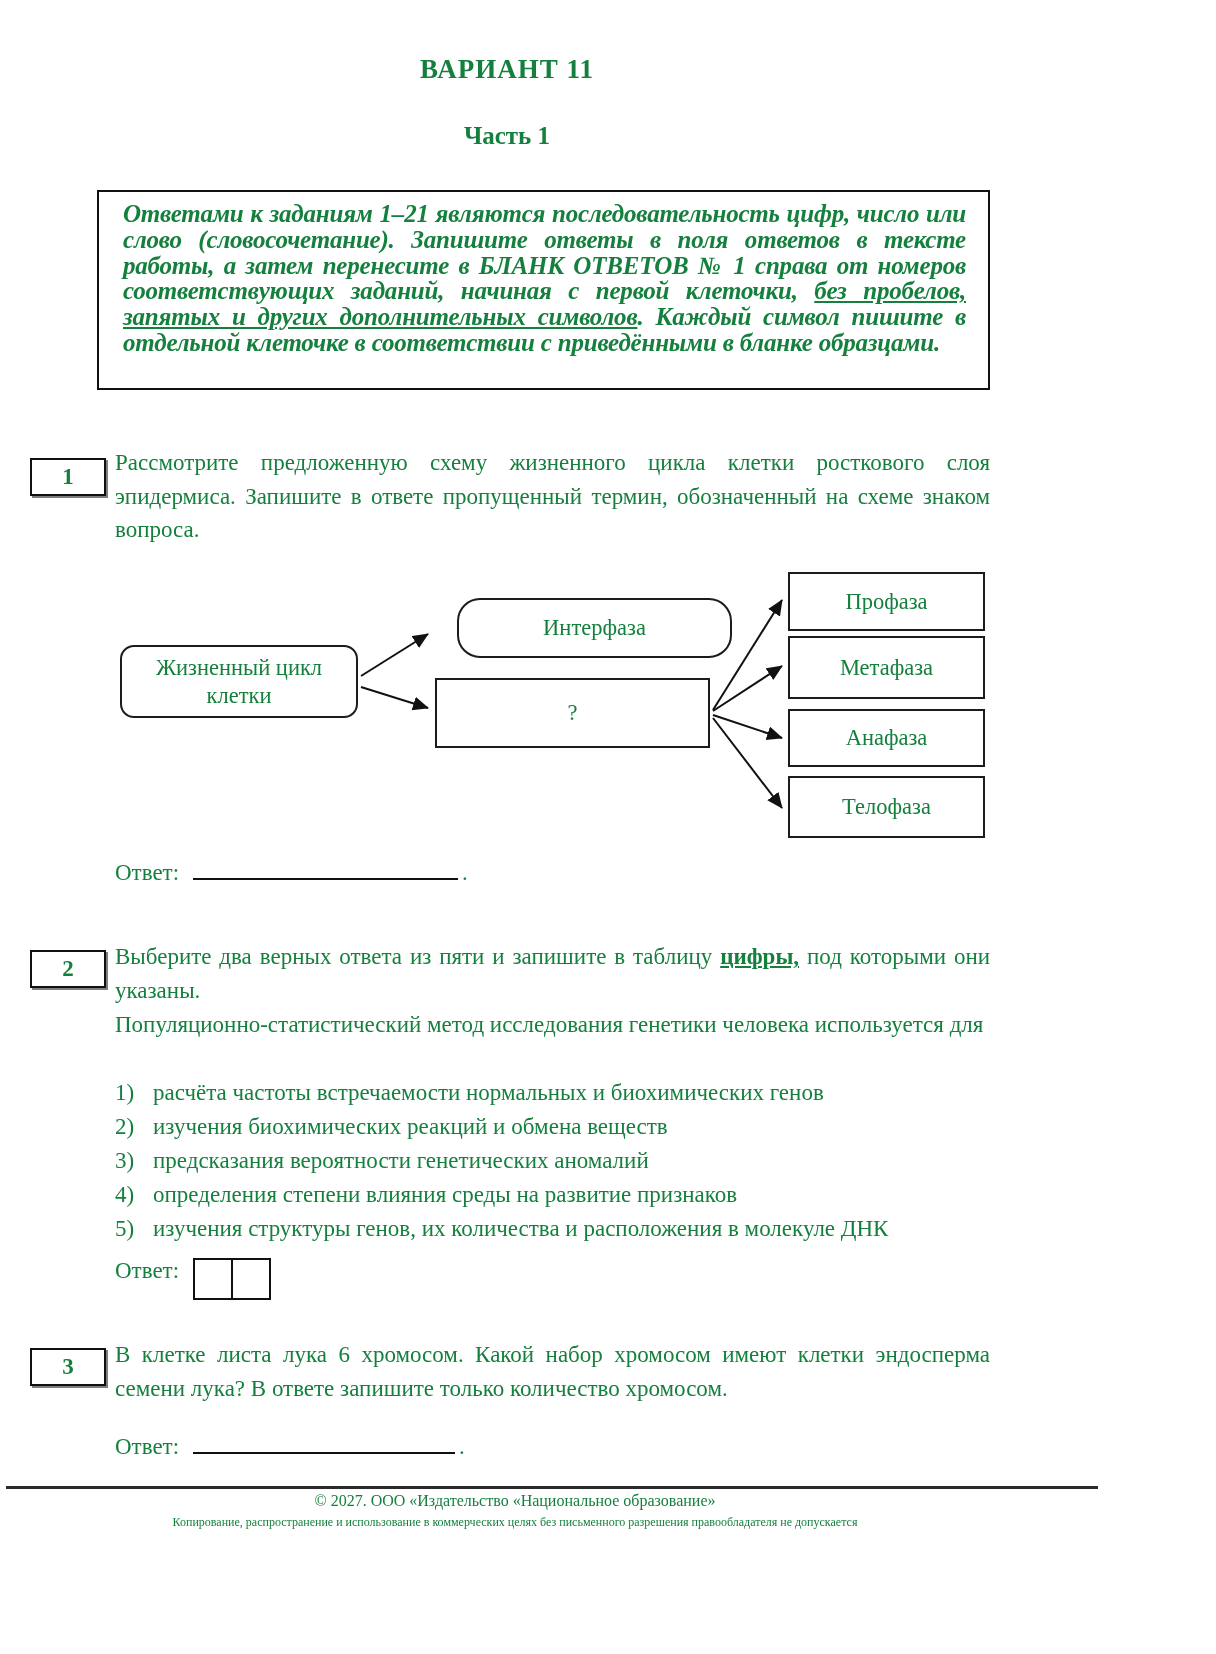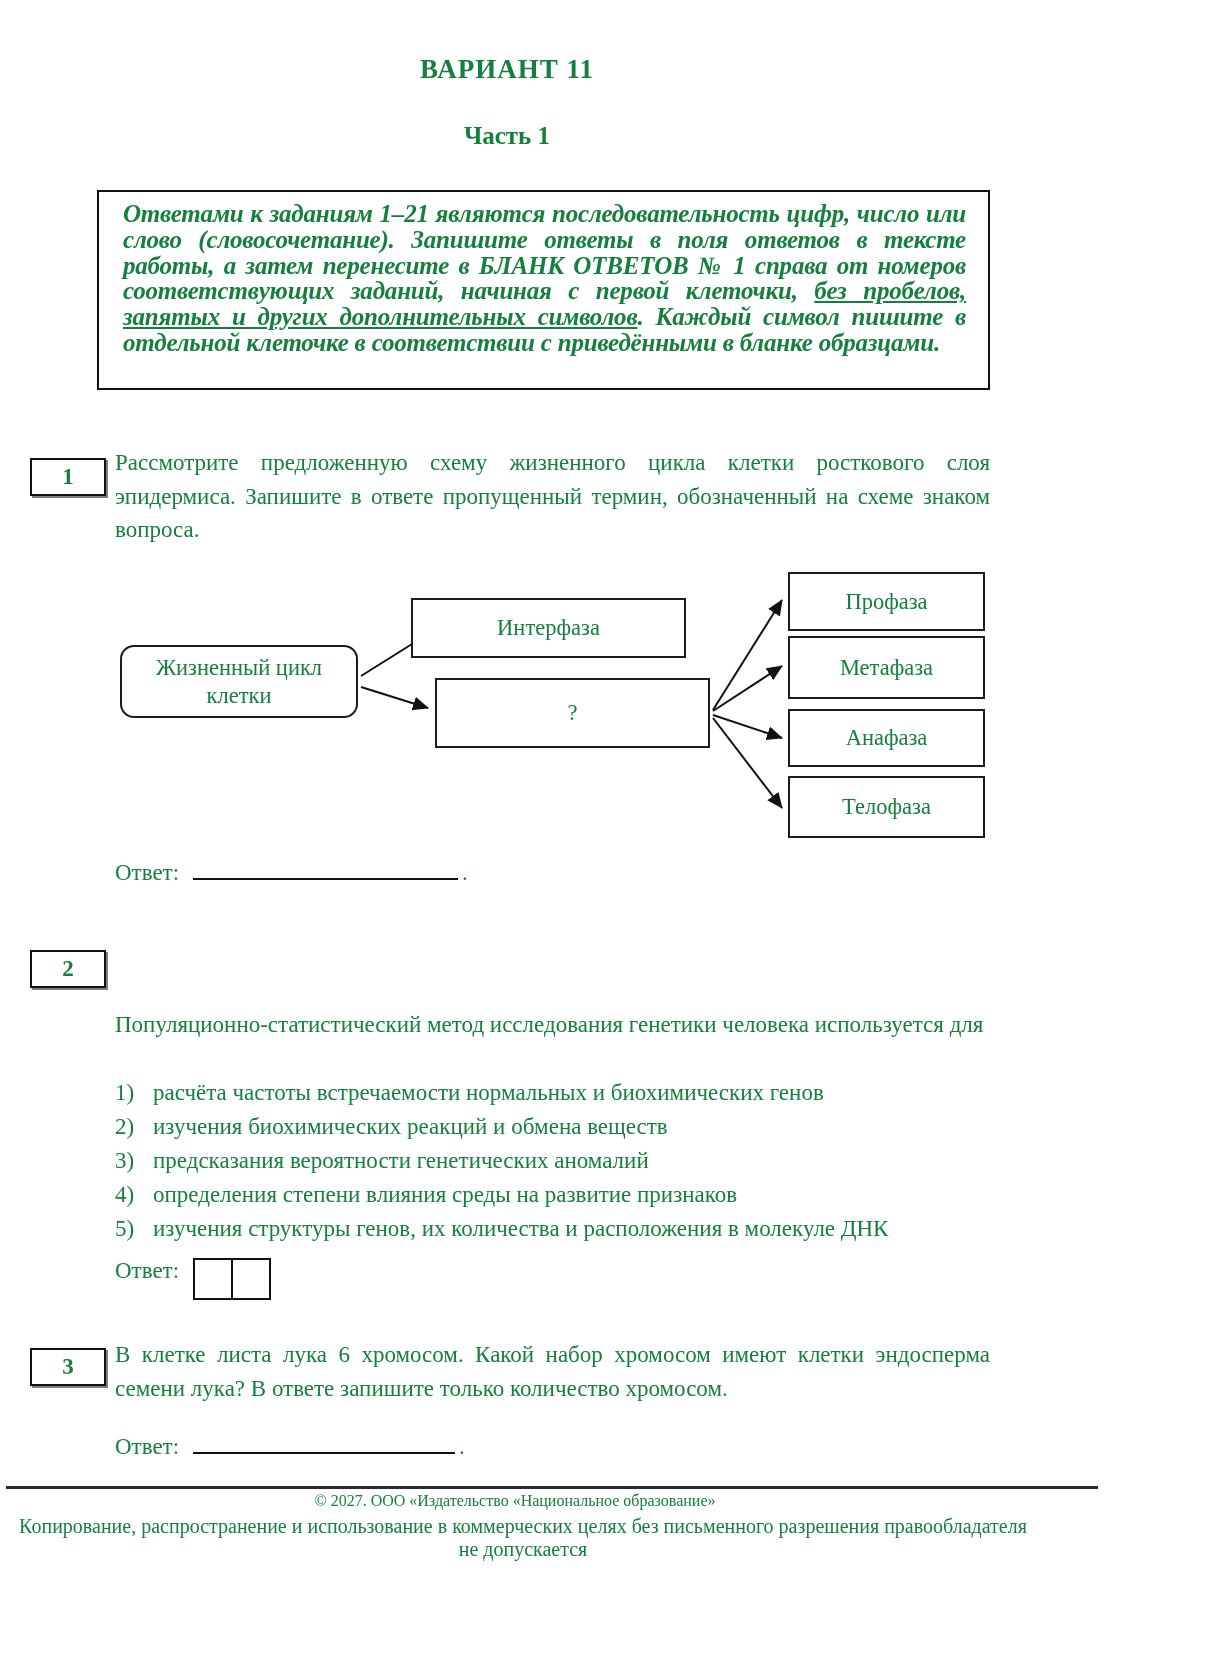--- a/index.html
+++ b/index.html
@@ -40,21 +40,21 @@
   .b{font-weight:bold;}
 
   
   .diagram{position:absolute;left:0;top:560px;width:1016px;height:300px;}
   .dbox{
     position:absolute;box-sizing:border-box;border:2px solid #1c1c1c;
     display:flex;align-items:center;justify-content:center;text-align:center;
     font-size:22.5px;line-height:28px;background:#fff;
   }
   .dbox-root   {left:120px;top:85px;width:238px;height:73px;border-radius:14px;}
-  .dbox-inter  {left:411px;top:38px;width:275px;height:60px;}
+  .dbox-inter  {left:457px;top:38px;width:275px;height:60px;border-radius:23px;}
   .dbox-q      {left:435px;top:118px;width:275px;height:70px;}
   .dbox-pro    {left:788px;top:12px;width:197px;height:59px;}
   .dbox-meta   {left:788px;top:76px;width:197px;height:63px;}
   .dbox-ana    {left:788px;top:149px;width:197px;height:58px;}
   .dbox-telo   {left:788px;top:216px;width:197px;height:62px;}
   .arrows{position:absolute;left:0;top:0;width:1016px;height:300px;}
 
   
   .ansline{position:absolute;left:115px;font-size:23px;white-space:nowrap;}
   .ansline .blank{
@@ -70,21 +70,21 @@
 
   
   .options{position:absolute;left:115px;width:880px;font-size:23px;line-height:34px;}
   .opt{display:flex;}
   .opt .mark{flex:0 0 38px;}
   .opt .otext{flex:1;}
 
   
   .foot-rule{position:absolute;left:6px;top:1486px;width:1092px;border-top:3px solid #2b2b2b;}
   .foot1{position:absolute;top:1492px;left:0;width:1030px;text-align:center;font-size:16px;}
-  .foot2{position:absolute;top:1515px;left:8px;width:1030px;text-align:center;font-size:20px;}
+  .foot2{position:absolute;top:1515px;left:0;width:1030px;text-align:center;font-size:12px;}
 </style>
 </head>
 <body>
 
 <div class="sheet">
 
   <div class="center-band title1">ВАРИАНТ 11</div>
   <div class="center-band title2">Часть 1</div>
 
   <div class="instr-box">
@@ -115,20 +115,21 @@
     <div class="dbox dbox-meta">Метафаза</div>
     <div class="dbox dbox-ana">Анафаза</div>
     <div class="dbox dbox-telo">Телофаза</div>
   </div>
 
   <div class="ansline" style="top:858px;">
     <span>Ответ:</span><span class="blank" style="width:265px;"></span><span class="dot">.</span>
   </div>
 
   <div class="qnum" style="top:950px;">2</div>
+  <div class="qtext" style="top:940px;"><span>Выберите два верных ответа из пяти и запишите в таблицу </span><span class="b u">цифры,</span><span> под которыми они указаны.</span></div>
   <div class="qtext" style="top:1008px;">Популяционно-статистический метод исследования генетики человека используется для</div>
 
   <div class="options" style="top:1076px;">
     <div class="opt">
       <span class="mark">1)</span>
       <span class="otext">расчёта частоты встречаемости нормальных и биохимических генов</span>
     </div>
     <div class="opt">
       <span class="mark">2)</span>
       <span class="otext">изучения биохимических реакций и обмена веществ</span>

